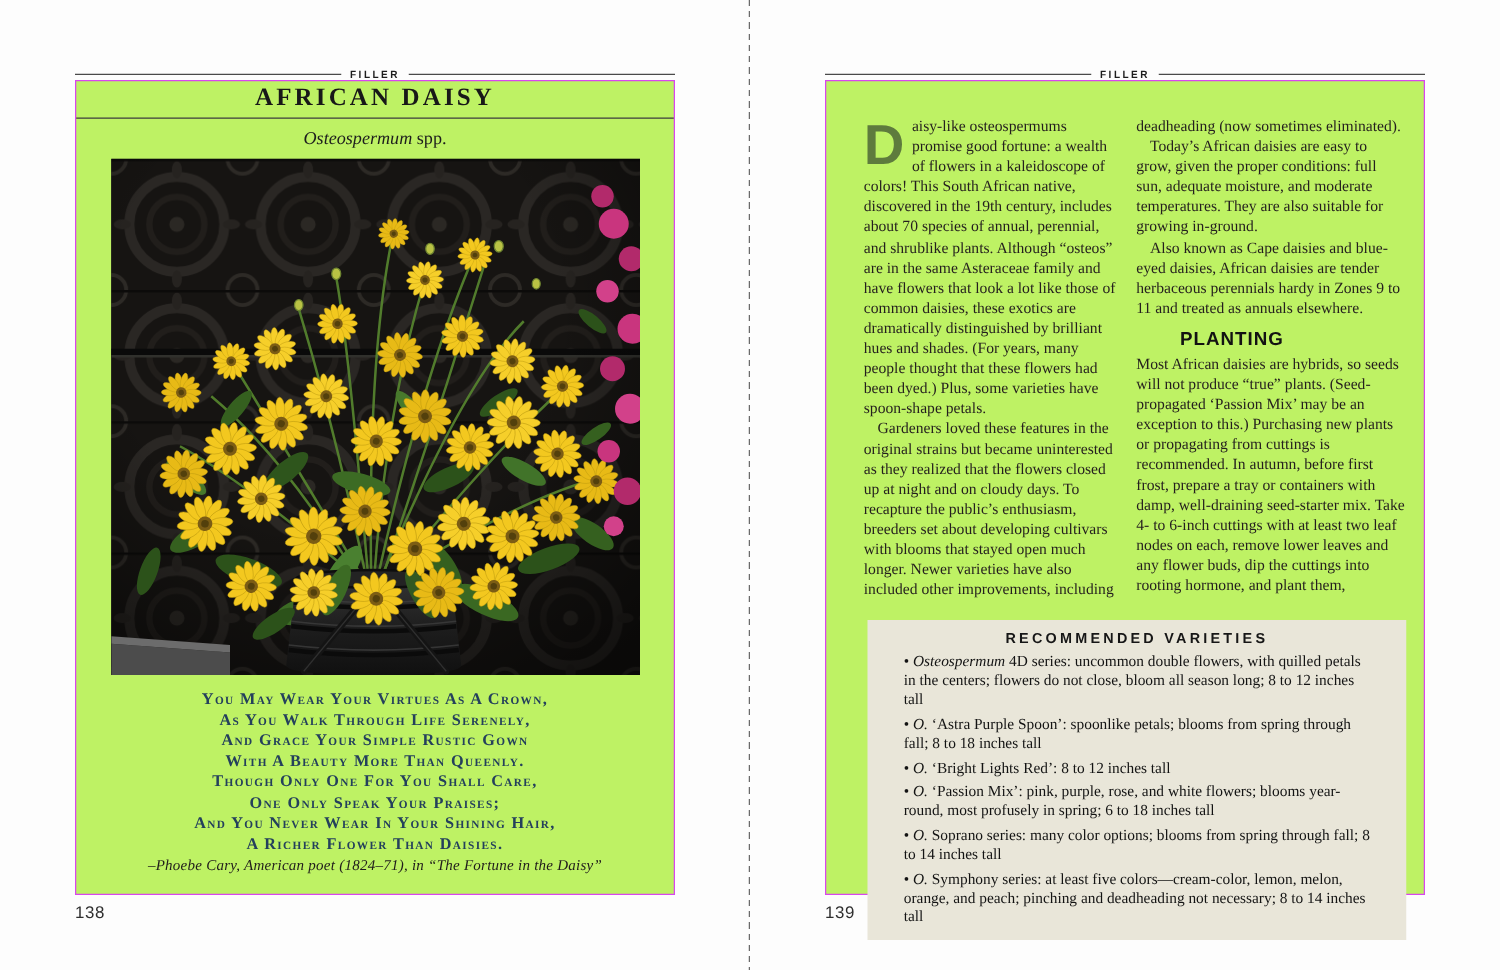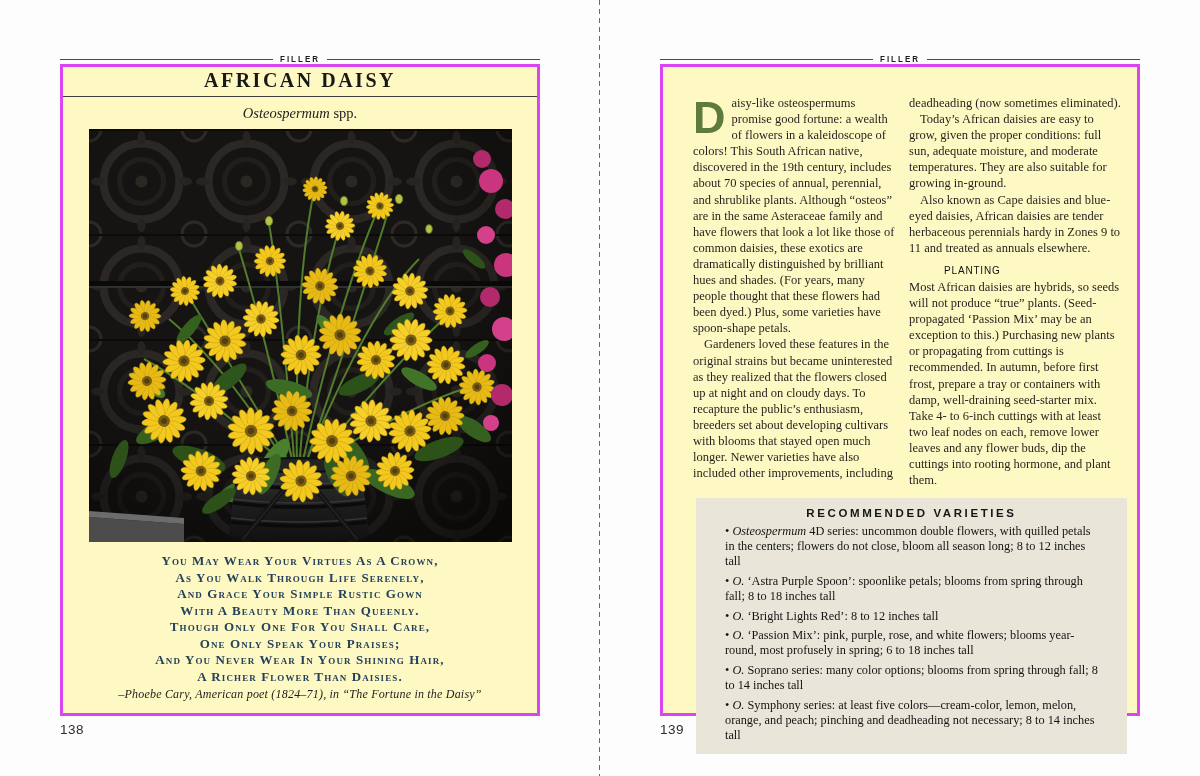--- a/index.html
+++ b/index.html
@@ -11,21 +11,21 @@
     background:repeating-linear-gradient(to bottom,#6a6a6a 0 5px,transparent 5px 9px);}
 
   .page{position:absolute;top:54px;width:480px;}
   .page.left{left:60px;} .page.right{left:660px;}
 
   .running-head{height:10px;display:flex;align-items:center;}
   .running-head .rule{flex:1;border-top:1px solid #4a4a4a;height:0;}
   .running-head .run-label{padding:0 7px;font-family:"Liberation Sans",sans-serif;
     font-weight:bold;font-size:8px;letter-spacing:2px;color:#1d1d1d;transform:scaleY(1.05);}
 
-  .page-box{border:3px solid #d946ef;height:652px;background:#fef9c3;box-sizing:border-box;}
+  .page-box{border:1px solid #d946ef;height:652px;background:#bef264;box-sizing:border-box;}
 
   
   .title-bar{border-bottom:1px solid #3c3c3c;text-align:center;padding:2px 0 4px;}
   .book-title{font-size:20px;font-weight:bold;letter-spacing:2.5px;color:#181818;}
   .species{text-align:center;padding:8px 0 7px;font-size:14.5px;color:#1d1d1d;}
   .species .genus{font-style:italic;}
   .photo-wrap{width:423px;height:413px;margin:0 auto;background:#121212;}
   .photo-wrap svg{display:block;}
   .poem{margin-top:11px;text-align:center;color:#24405c;font-weight:bold;
     font-size:13px;line-height:16.5px;letter-spacing:1.1px;
@@ -38,21 +38,21 @@
   .page-number.p138{left:60px;} .page-number.p139{left:660px;}
 
   
   .rp-inner{padding:28px 15px 0 30px;}
   .columns{display:flex;gap:13px;height:389px;overflow:hidden;}
   .col1{width:206px;} .col2{width:216px;}
   .columns p{margin:0;font-size:12.5px;line-height:16.1px;text-align:left;}
   .columns p.ind{text-indent:11px;}
   .dropcap{float:left;font-family:"Liberation Sans",sans-serif;font-weight:bold;
     font-size:45px;line-height:38px;color:#5e7b3d;margin:4px 6px 0 0;}
-  .section-head{font-family:"Liberation Sans",sans-serif;font-weight:normal;font-size:10px;
+  .section-head{font-family:"Liberation Sans",sans-serif;font-weight:bold;font-size:15px;
     letter-spacing:0.8px;color:#121212;margin:9px 0 3px;padding-left:35px;}
 
   .varieties{margin:14px 0 0 3px;width:431px;box-sizing:border-box;
     background:#e9e6d9;padding:9px 29px 11px;}
   .var-title{text-align:center;font-family:"Liberation Sans",sans-serif;font-weight:bold;
     font-size:11.5px;letter-spacing:2.6px;color:#161616;margin-bottom:2px;}
   .var-item{margin:5px 0 0;font-size:12.3px;line-height:14.9px;font-weight:normal;color:#131313;}
   .var-item .genus{font-style:italic;}
 </style>
 </head>

